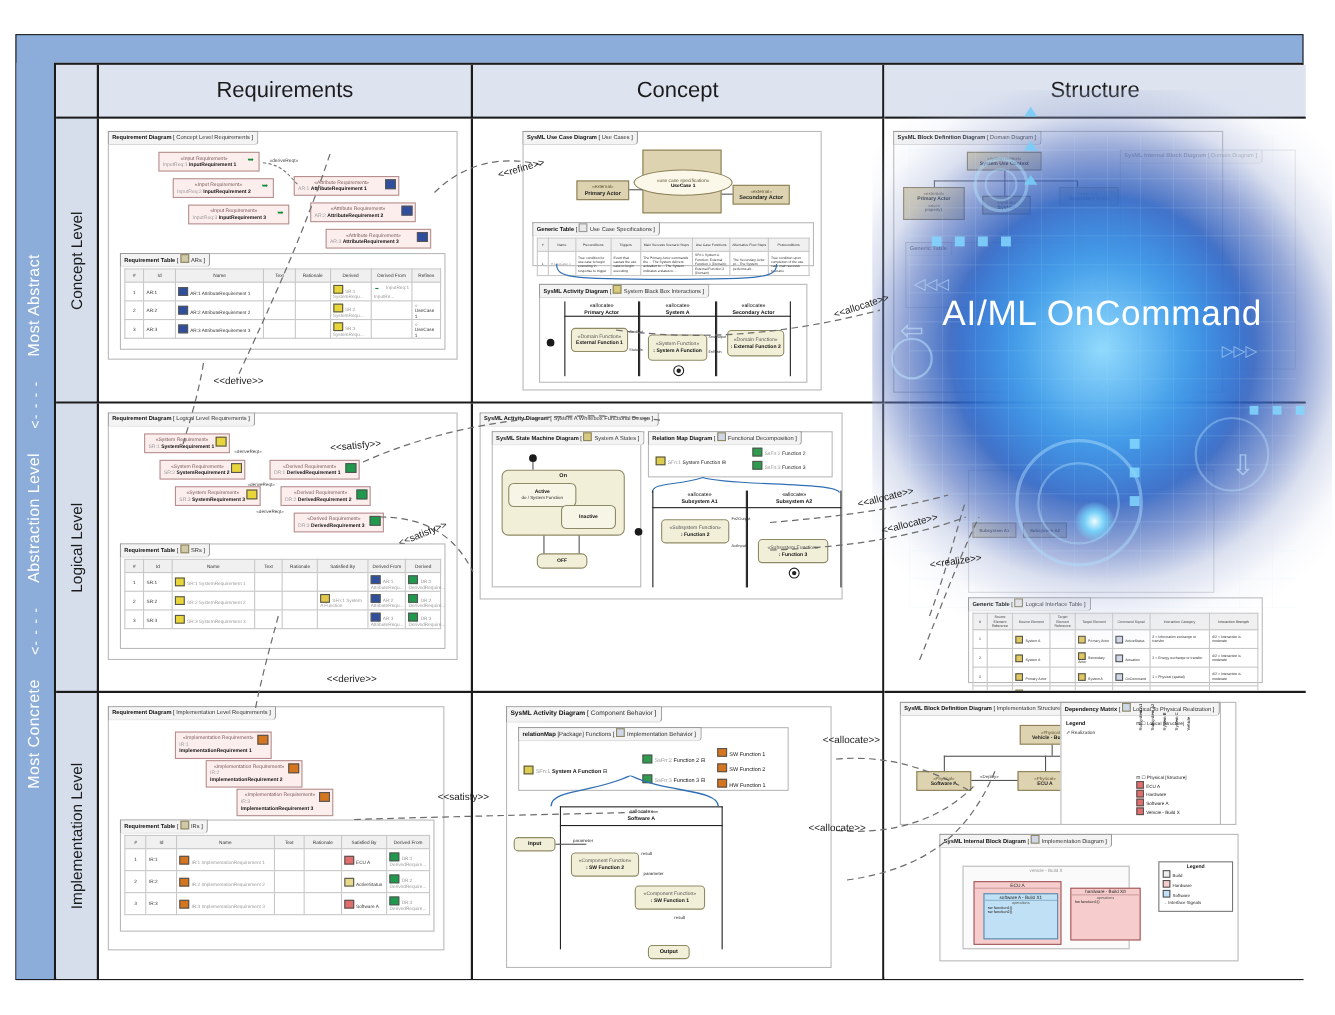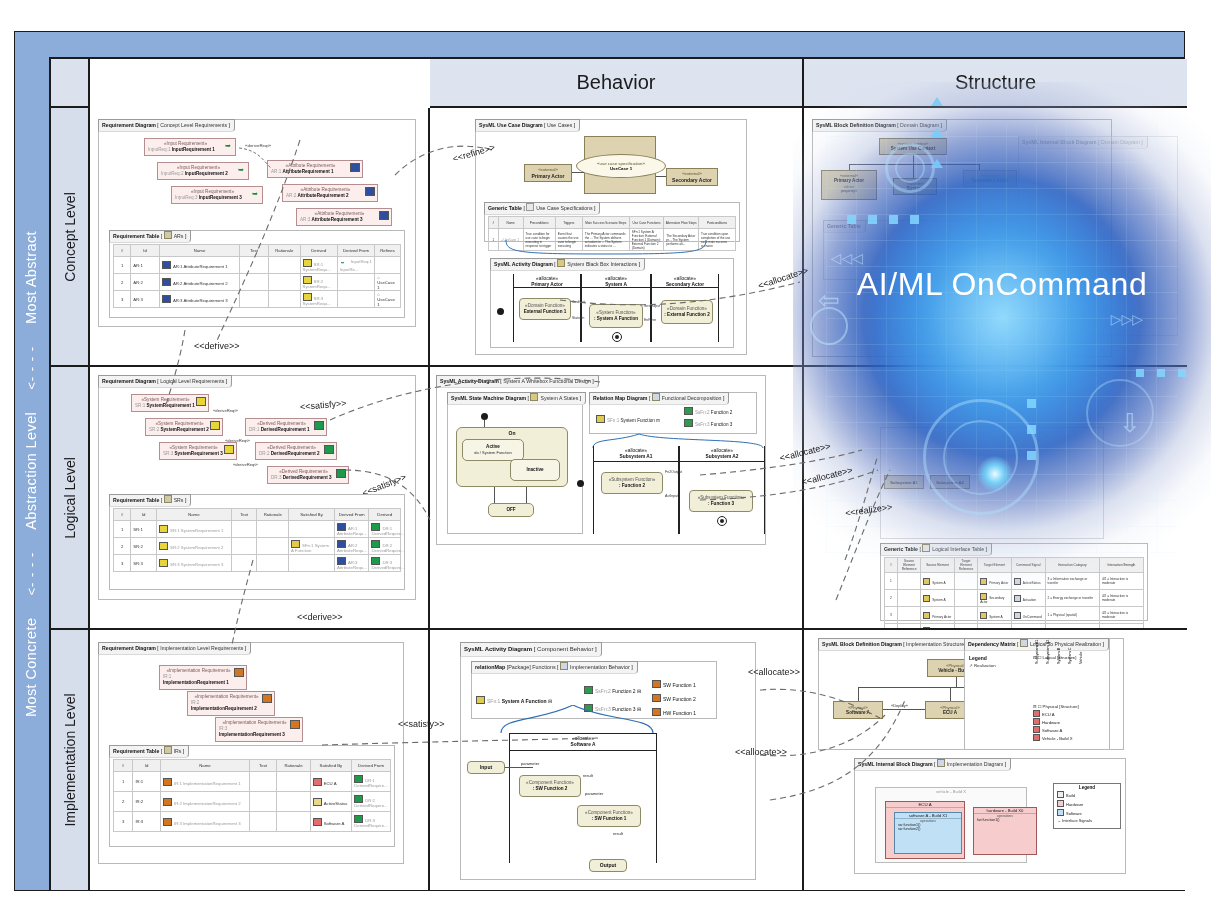--- a/index.html
+++ b/index.html
@@ -113,21 +113,22 @@
     <span class="dash">&lt;- - - -</span>
     <span>Abstraction Level</span>
     <span class="dash">&lt;- - - -</span>
     <span>Most Abstract</span>
   </div>
 </div>
 
 <div id="grid">
 
   <div class="hcell corner" style="left:0;width:39px;"></div>
-  <div class="hcell" style="left:379px;width:374px;">Behavior</div>
+  <div class="hcell" style="left:39px;width:340px;">Requirements</div>
+  <div class="hcell" style="left:379px;width:374px;">Concept</div>
   <div class="hcell last" style="left:753px;width:383px;">Structure</div>
 
   <div class="lvlcell" style="top:49px;height:259px;">
       <span>Concept Level</span>
     </div>
   <div class="lvlcell" style="top:308px;height:263px;">
       <span>Logical Level</span>
     </div>
   <div class="lvlcell lastrow" style="top:571px;height:260px;">
       <span>Implementation Level</span>

